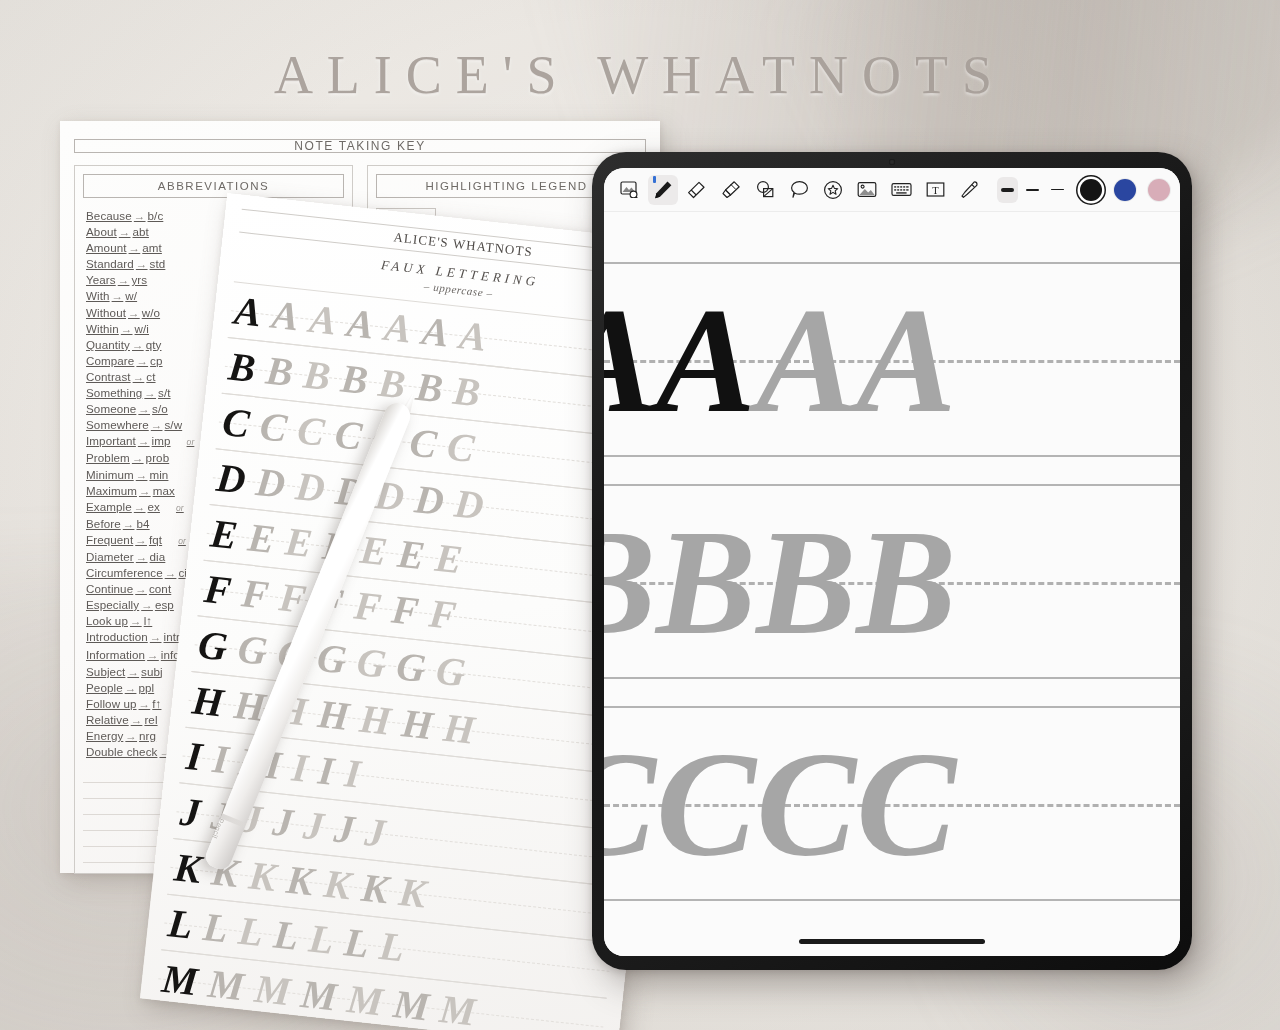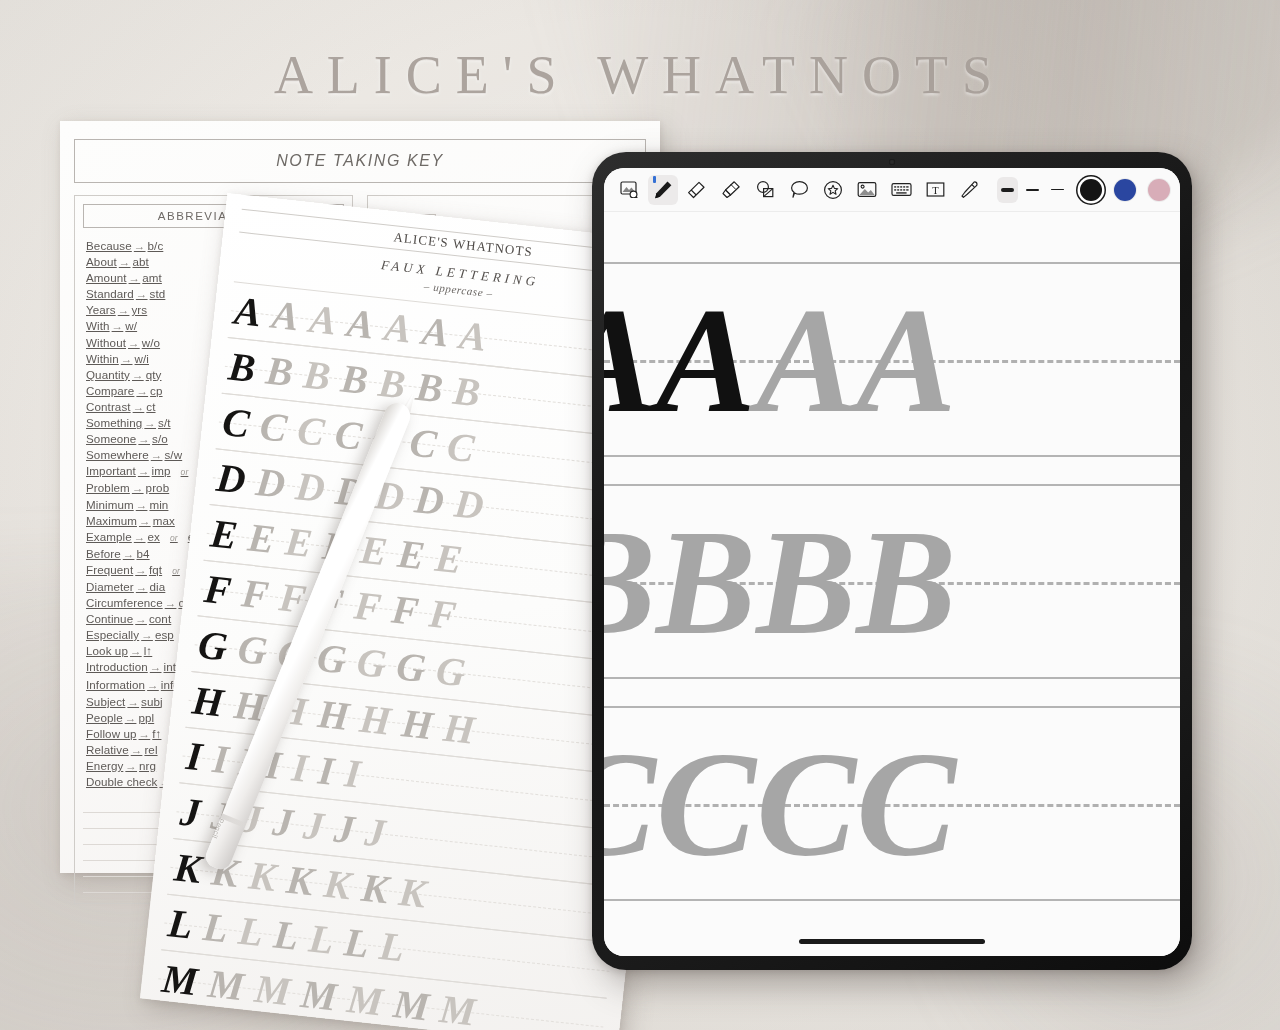--- a/index.html
+++ b/index.html
@@ -73,38 +73,38 @@
   .sheet-key {
     position: absolute;
     left: 60px; top: 121px;
     width: 600px; height: 752px;
     background: linear-gradient(160deg,#fdfdfc 0%,#fbfaf9 55%,#f4f2f0 100%);
     box-shadow: 6px 8px 22px rgba(110,100,92,0.26), 1px 2px 6px rgba(110,100,92,0.14);
     padding: 18px 14px;
   }
   .key-banner {
     border: 1px solid #b9b5b1;
-    height: 44px;
+    height: 14px;
     display: flex; align-items: center; justify-content: center;
-    font-size: 16px; letter-spacing: 1.6px; color: #6e6a66; font-style: italic;
+    font-size: 12px; letter-spacing: 1.6px; color: #6e6a66;
   }
   .key-cols { display: flex; gap: 14px; margin-top: 12px; }
   .key-col { flex: 1; border: 1px solid #cfccc8; padding: 8px; min-height: 676px; position: relative; }
   .key-col-head {
     border: 1px solid #b9b5b1; height: 24px;
     display: flex; align-items: center; justify-content: center;
     font-size: 11.5px; letter-spacing: 1.5px; color: #6e6a66;
   }
   .abbr-list { margin-top: 10px; padding-left: 3px; }
   .abbr-item {
     font-size: 11.6px; color: #5e5a57; line-height: 16.1px;
     white-space: nowrap; letter-spacing: 0.1px; text-decoration: underline;
   }
   .abbr-item .arr { color: #8a8682; padding: 0 2px; }
-  .abbr-item .alt { font-size: 8.5px; color: #9d9995; font-style: italic; padding: 0 10px; }
+  .abbr-item .alt { font-size: 8.5px; color: #9d9995; font-style: italic; padding: 0 16px; }
   .blank-lines { margin-top: 8px; }
   .blank-row { display: flex; align-items: center; gap: 5px; height: 16px; }
   .blank-row .l1 { flex: 1.9; border-bottom: 1px solid #ddd9d5; height: 11px; }
   .blank-row .ar { font-size: 8px; color: #b6b2ae; }
   .blank-row .l2 { flex: 1; border-bottom: 1px solid #ddd9d5; height: 11px; }
   .legend-box { margin-top: 10px; width: 60px; height: 26px; border: 1px solid #cbc7c3; }
 
   
   .sheet-practice {
     position: absolute;
@@ -384,20 +384,21 @@
           </div>
           <div class="blank-row">
             <span class="l1"></span>
             <span class="ar">→</span>
             <span class="l2"></span>
           </div>
         </div>
     </div>
 
     <div class="key-col">
+      <div class="key-col-head">HIGHLIGHTING LEGEND</div>
       <div class="legend-box"></div>
     </div>
 
   </div>
 </div>
 
 <div class="sheet-practice">
   <div class="pr-title">ALICE'S WHATNOTS</div>
   <div class="pr-sub">FAUX LETTERING</div>
   <div class="pr-sub2">– uppercase –</div>

